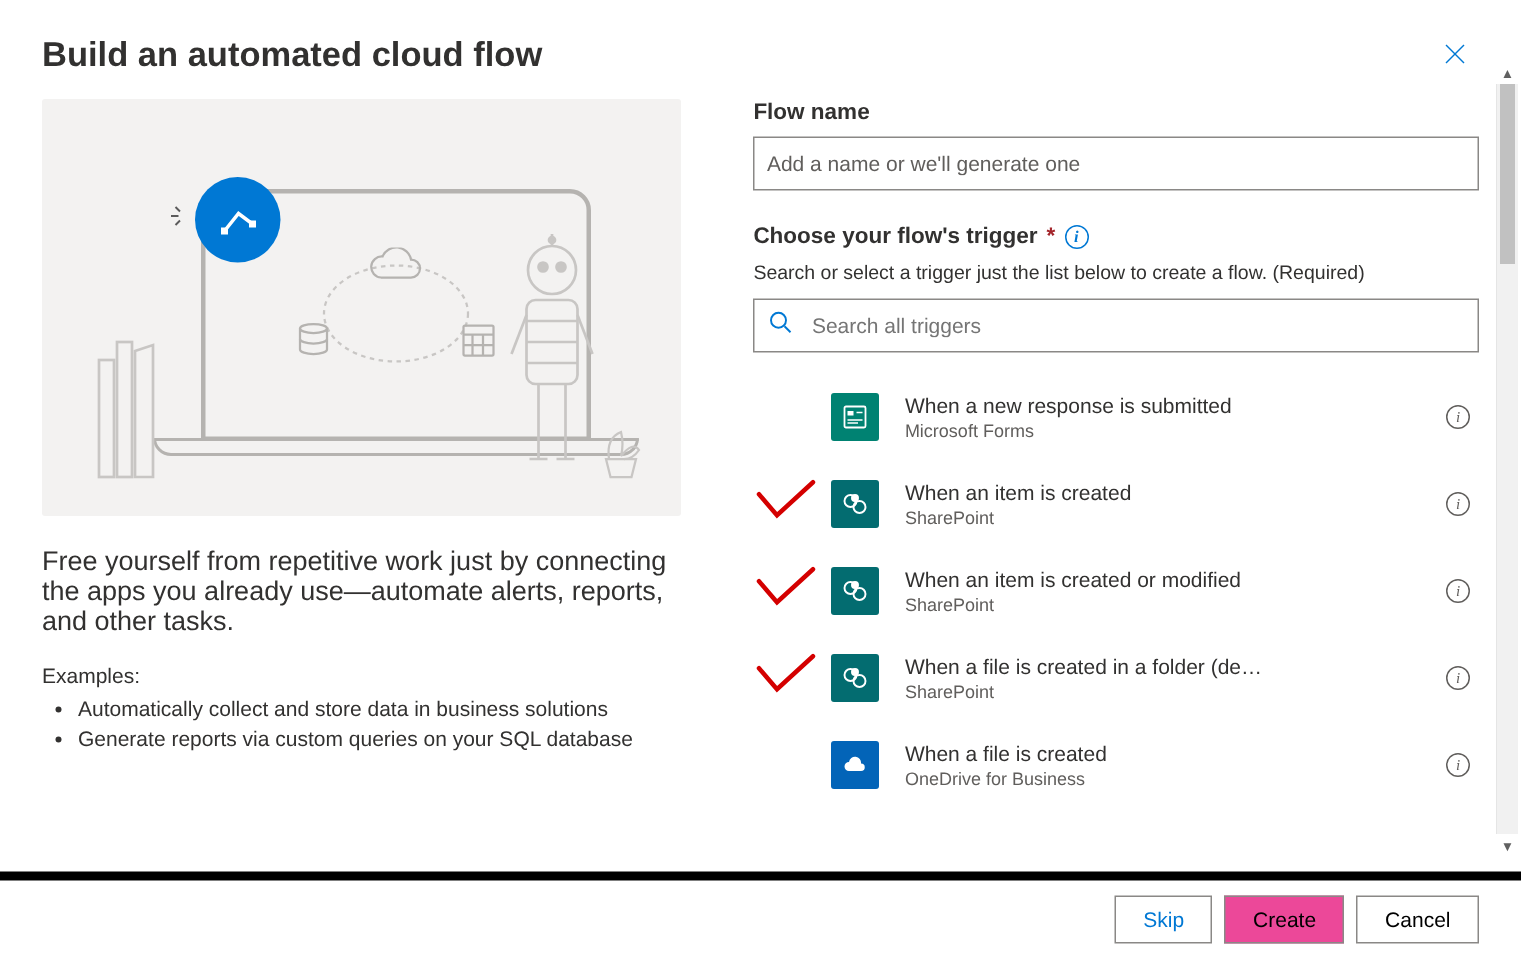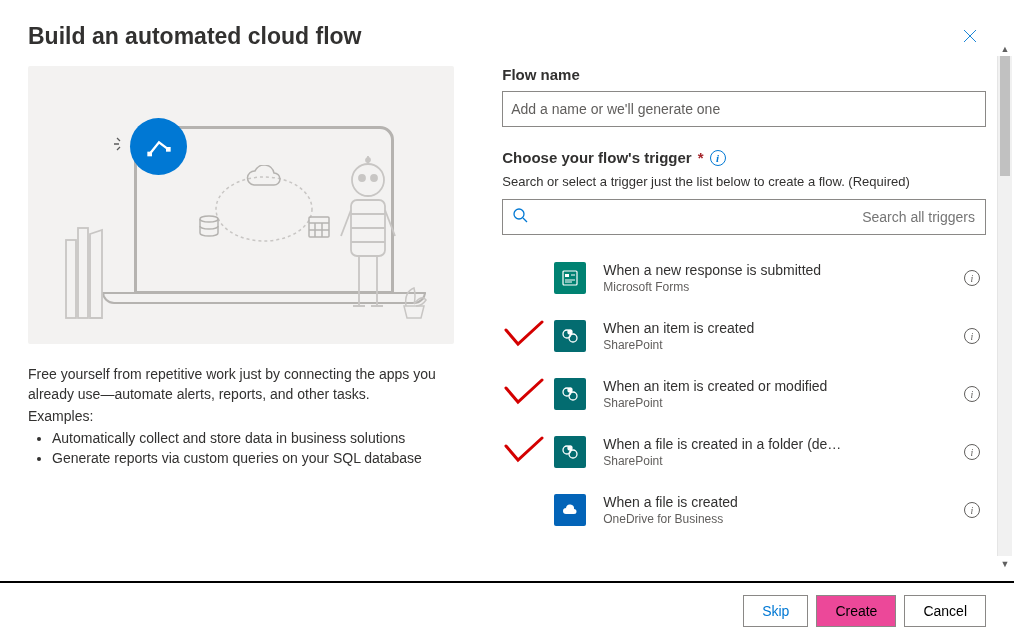--- a/index.html
+++ b/index.html
@@ -22,47 +22,47 @@
     .inner-art { position:absolute; top:36px; left:0; right:0; height:92px;}
     .cloud { width:40px; height:24px; position:absolute; top:0; left:50%; transform:translateX(-50%);}
     .db-ico, .file-ico { position:absolute; top:48px; width:28px; height:28px;}
     .db-ico{ left:58px;} .file-ico{ right:58px;}
     .circ-path { position:absolute; top:4px; left:50%; transform:translateX(-50%); width:140px; height:80px;}
     .robot { position:absolute; right:55px; top:90px; width:62px; height:162px;}
     .plant { position:absolute; right:24px; bottom:24px; width:32px; height:34px;}
     .books { position:absolute; left:34px; bottom:24px; width:44px; height:100px;}
     .sparkle-star { position:absolute; top:70px; right:114px;}
     .dots { position:absolute; top:60px; left:268px; color:#bdbbb8; font-size:10px; letter-spacing:4px;}
-    .info-text { font-size:14px; line-height:20px; color:#323130; margin-bottom:4px;}
+    .info-text { font-size:18px; line-height:20px; color:#323130; margin-bottom:18px;}
     .examples-title { font-size:14px; margin-bottom:4px;}
     .examples-list { list-style:disc; padding-left:24px; font-size:14px; line-height:20px;}
     .field-label { font-size:15px; font-weight:600; margin-bottom:8px; display:flex; align-items:center; gap:6px;}
     .required { color:#a4262c;}
     .info-icon { width:16px; height:16px; border:1px solid #0078d4; border-radius:50%; display:inline-flex; align-items:center; justify-content:center; color:#0078d4; font-size:11px; font-style:italic; font-family:Georgia,serif;}
     .text-input { width:100%; height:36px; border:1px solid #8a8886; padding:0 8px; font-size:14px; margin-bottom:22px; }
     .text-input::placeholder { color:#605e5c; }
     .helper { font-size:13px; color:#323130; margin-bottom:10px;}
     .search-wrap { position:relative; margin-bottom:14px;}
-    .search-input { width:100%; height:36px; border:1px solid #8a8886; padding:0 10px 0 38px; font-size:14px;text-align:right;}
+    .search-input { width:100%; height:36px; border:1px solid #8a8886; padding:0 10px 0 38px; font-size:14px;}
     .search-icon-wrap { position:absolute; left:10px; top:50%; transform:translateY(-50%); color:#0078d4;}
     .search-icon-wrap svg{ width:16px; height:16px;}
     .trigger-list { padding-bottom:10px;}
     .trigger-item { display:flex; align-items:center; gap:17px; height:58px; padding-left:52px; position:relative;}
     .trigger-icon { width:32px; height:32px; border-radius:2px; display:flex; align-items:center; justify-content:center; flex-shrink:0;}
     .trigger-icon svg{ width:18px; height:18px;}
     .ic-forms { background:#008272;}
     .ic-sp { background:#036c70;}
     .ic-od { background:#0364b8;}
     .trigger-text { flex:1; min-width:0; }
     .trigger-title { font-size:14px; line-height:18px; white-space:nowrap; overflow:hidden; text-overflow:ellipsis;}
     .trigger-sub { font-size:12px; color:#605e5c; line-height:16px;}
     .info-circle { width:16px; height:16px; border:1px solid #605e5c; border-radius:50%; display:flex; align-items:center; justify-content:center; color:#605e5c; font-size:10px; font-style:italic; font-family:Georgia,serif; margin-right:6px; flex-shrink:0;}
     .checkmark-annot { position:absolute; left:0; top:50%; transform:translateY(-50%);}
     .checkmark-annot svg { width:44px; height:28px;}
-    .footer { border-top:2px solid #000000; height:58px; display:flex; align-items:center; justify-content:flex-end; gap:8px; padding:0 28px;}
+    .footer { border-top:6px solid #000000; height:58px; display:flex; align-items:center; justify-content:flex-end; gap:8px; padding:0 28px;}
     .btn { height:32px; padding:0 18px; font-size:14px; border:1px solid #8a8886; background:#fff; cursor:pointer; }
     .btn-skip { color:#0078d4; }
     .btn-primary { background:#ec4899; border-color:#8a8886;}
     .scrollbar { position:fixed; right:2px; top:56px; width:15px; height:500px; background:#f1f1f1; border-left:1px solid #e5e5e5;}
     .scroll-thumb{ position:absolute; top:0; left:2px; right:2px; height:120px; background:#c1c1c1; border-radius:0;}
     .scroll-arrow{ position:absolute; left:0; right:0; height:15px; display:flex; align-items:center; justify-content:center; color:#606060; font-size:9px;}
     .sa-up{ top:-15px;} .sa-dn{ bottom:-15px;}
   </style>
 </head>
 <body>

